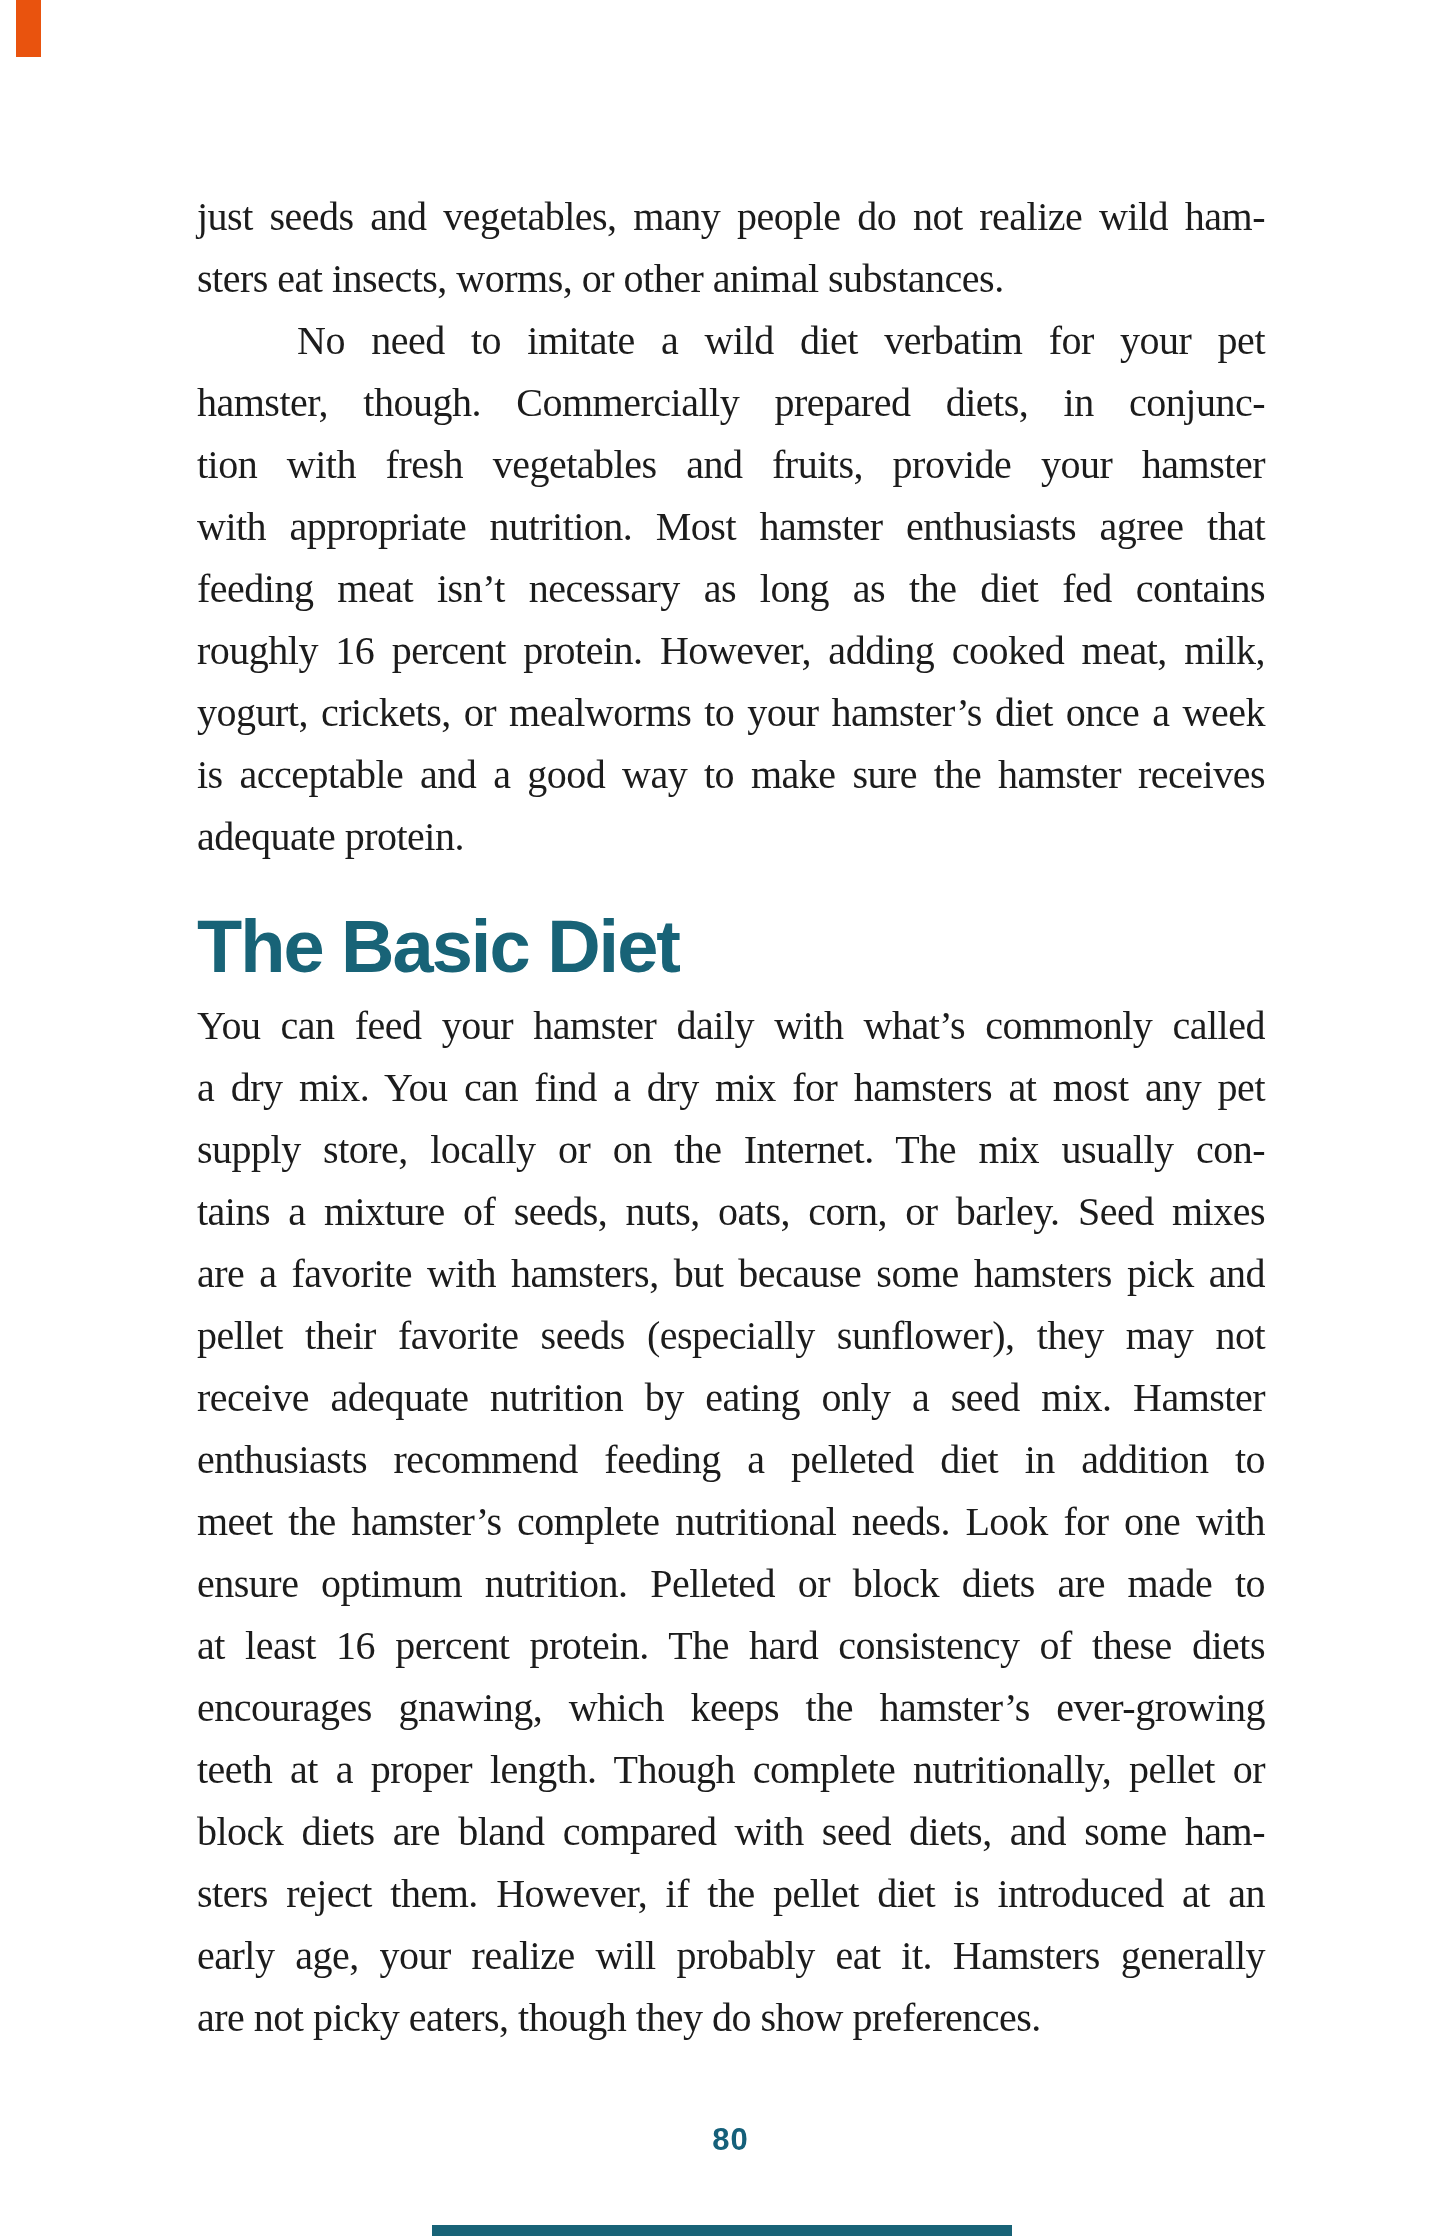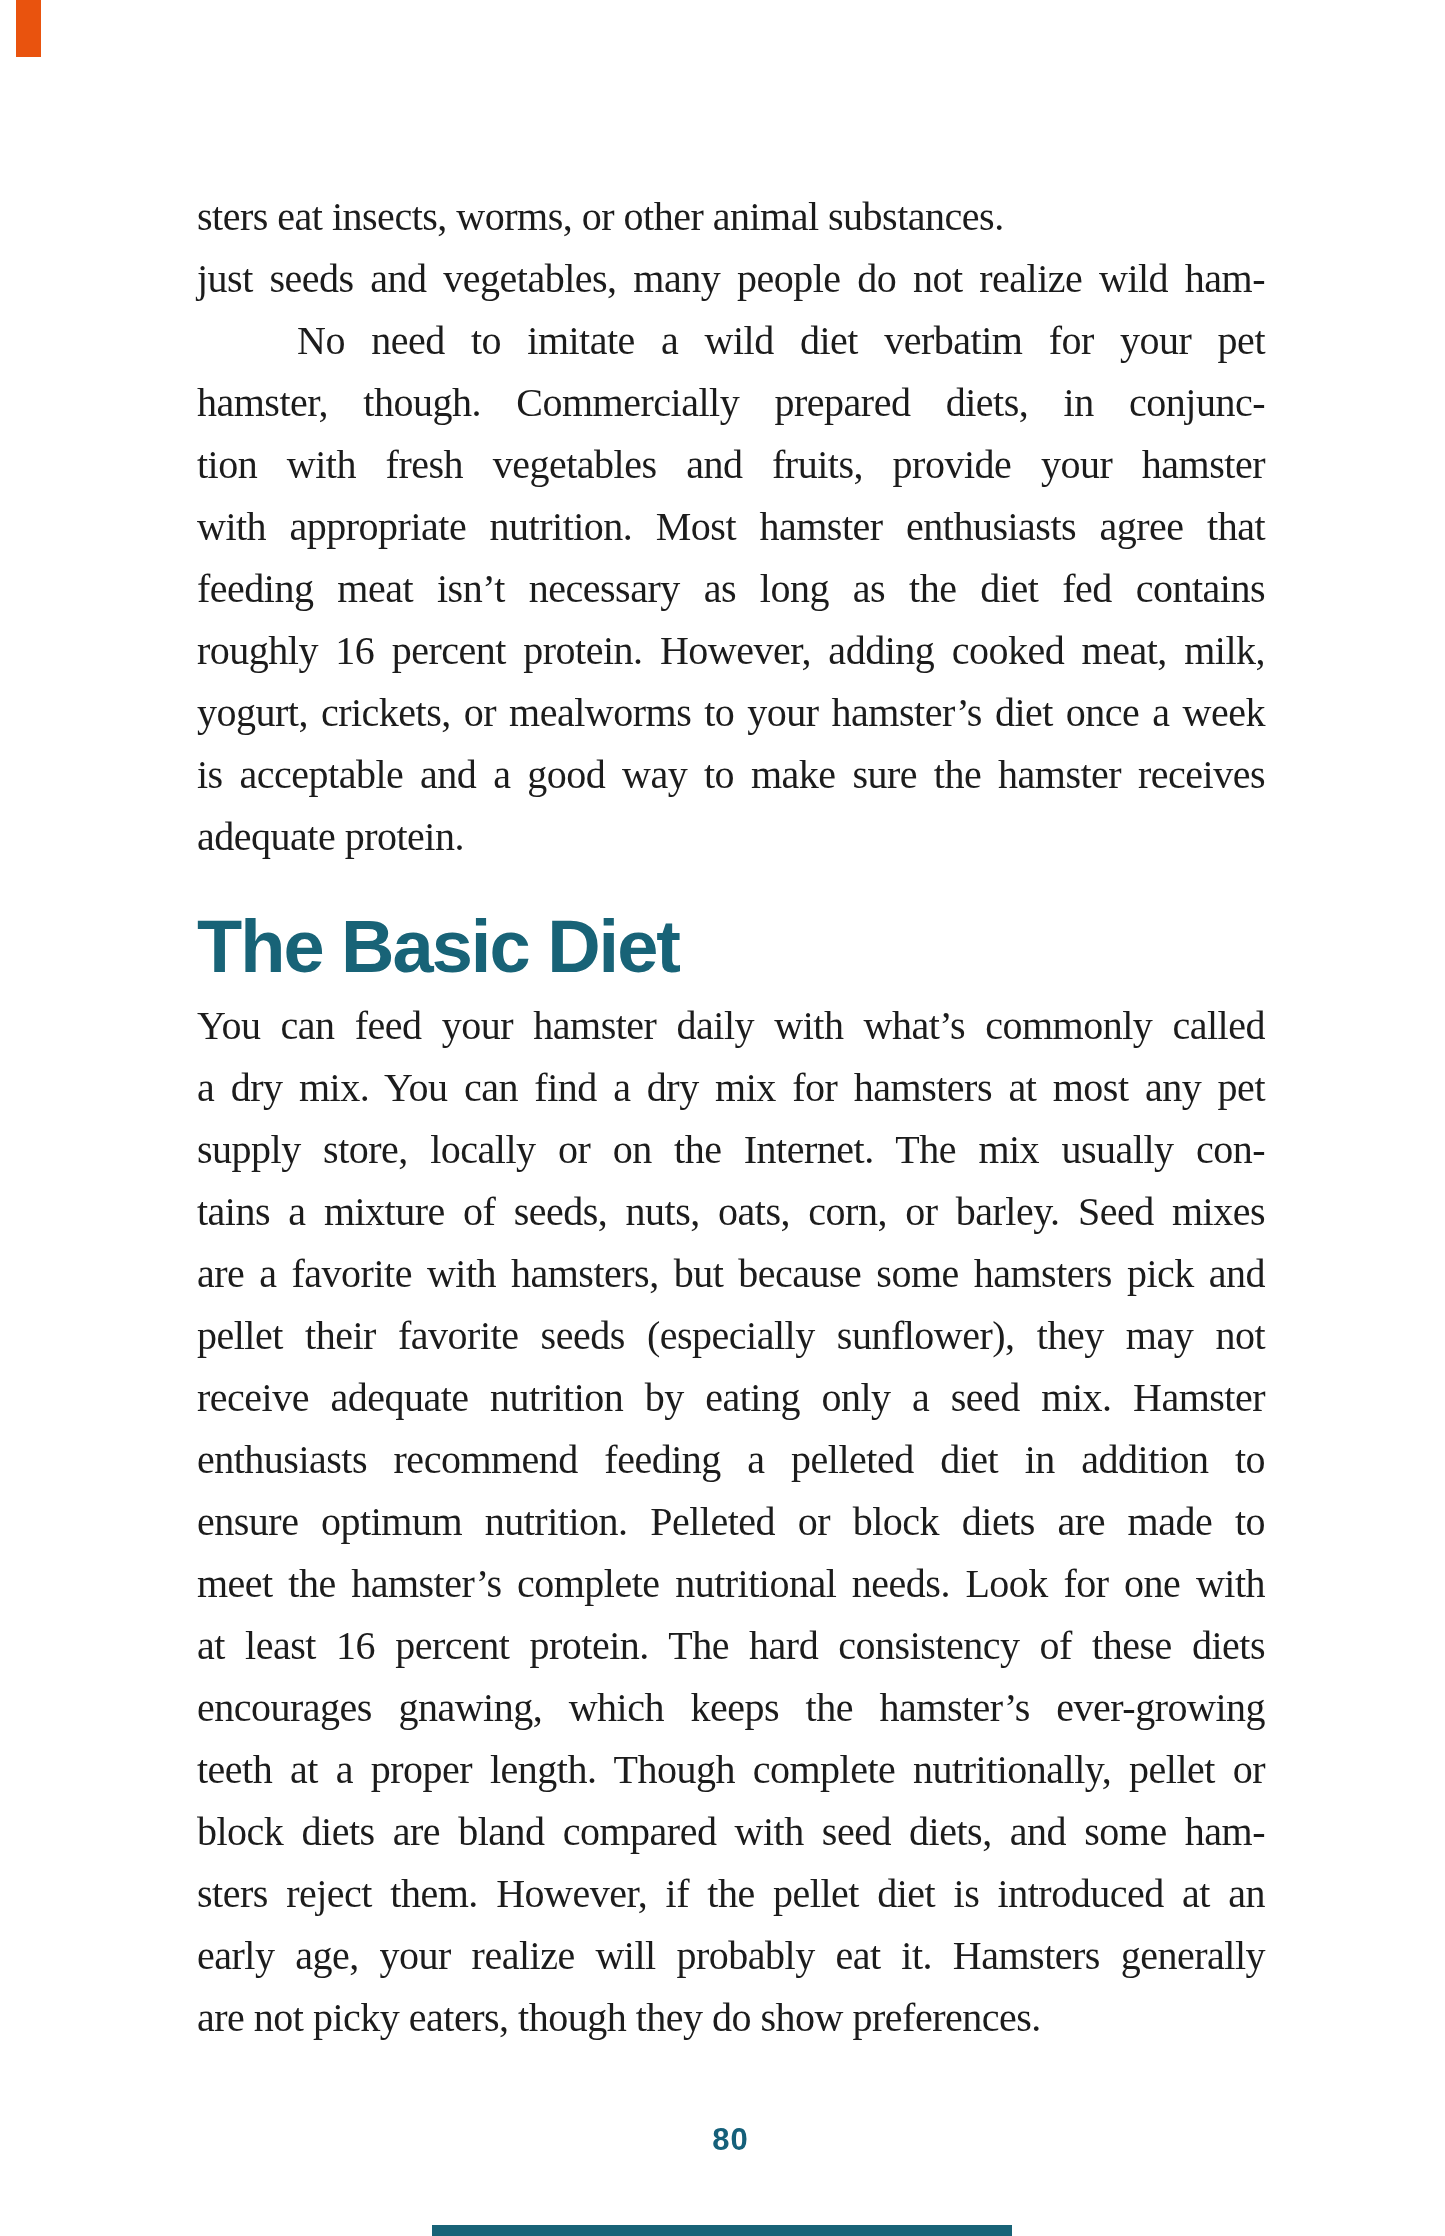--- a/index.html
+++ b/index.html
@@ -67,22 +67,22 @@
     color: #15607a;
   }
 </style>
 </head>
 <body>
 
 <div class="page">
   <div class="orange-tab"></div>
   <div class="body-text">
       <div class="paragraph">
+        <div class="text-line">just seeds and vegetables, many people do not realize wild ham-</div>
         <div class="text-line para-end">sters eat insects, worms, or other animal substances.</div>
-        <div class="text-line">just seeds and vegetables, many people do not realize wild ham-</div>
       </div>
       <div class="paragraph">
         <div class="text-line indent">No need to imitate a wild diet verbatim for your pet</div>
         <div class="text-line">hamster, though. Commercially prepared diets, in conjunc-</div>
         <div class="text-line">tion with fresh vegetables and fruits, provide your hamster</div>
         <div class="text-line">with appropriate nutrition. Most hamster enthusiasts agree that</div>
         <div class="text-line">feeding meat isn’t necessary as long as the diet fed contains</div>
         <div class="text-line">roughly 16 percent protein. However, adding cooked meat, milk,</div>
         <div class="text-line">yogurt, crickets, or mealworms to your hamster’s diet once a week</div>
         <div class="text-line">is acceptable and a good way to make sure the hamster receives</div>
@@ -91,22 +91,22 @@
       <h2 class="section-heading">The Basic Diet</h2>
       <div class="paragraph">
         <div class="text-line">You can feed your hamster daily with what’s commonly called</div>
         <div class="text-line">a dry mix. You can find a dry mix for hamsters at most any pet</div>
         <div class="text-line">supply store, locally or on the Internet. The mix usually con-</div>
         <div class="text-line">tains a mixture of seeds, nuts, oats, corn, or barley. Seed mixes</div>
         <div class="text-line">are a favorite with hamsters, but because some hamsters pick and</div>
         <div class="text-line">pellet their favorite seeds (especially sunflower), they may not</div>
         <div class="text-line">receive adequate nutrition by eating only a seed mix. Hamster</div>
         <div class="text-line">enthusiasts recommend feeding a pelleted diet in addition to</div>
+        <div class="text-line">meet the hamster’s complete nutritional needs. Look for one with</div>
         <div class="text-line">ensure optimum nutrition. Pelleted or block diets are made to</div>
-        <div class="text-line">meet the hamster’s complete nutritional needs. Look for one with</div>
         <div class="text-line">at least 16 percent protein. The hard consistency of these diets</div>
         <div class="text-line">encourages gnawing, which keeps the hamster’s ever-growing</div>
         <div class="text-line">teeth at a proper length. Though complete nutritionally, pellet or</div>
         <div class="text-line">block diets are bland compared with seed diets, and some ham-</div>
         <div class="text-line">sters reject them. However, if the pellet diet is introduced at an</div>
         <div class="text-line">early age, your realize will probably eat it. Hamsters generally</div>
         <div class="text-line para-end">are not picky eaters, though they do show preferences.</div>
       </div>
     </div>
   <div class="page-number">80</div>

